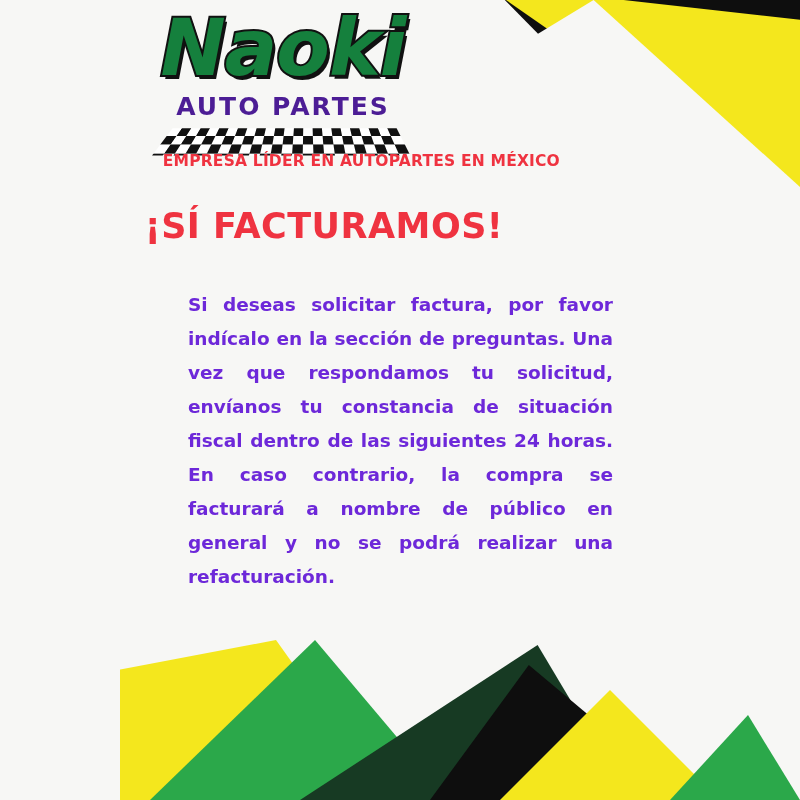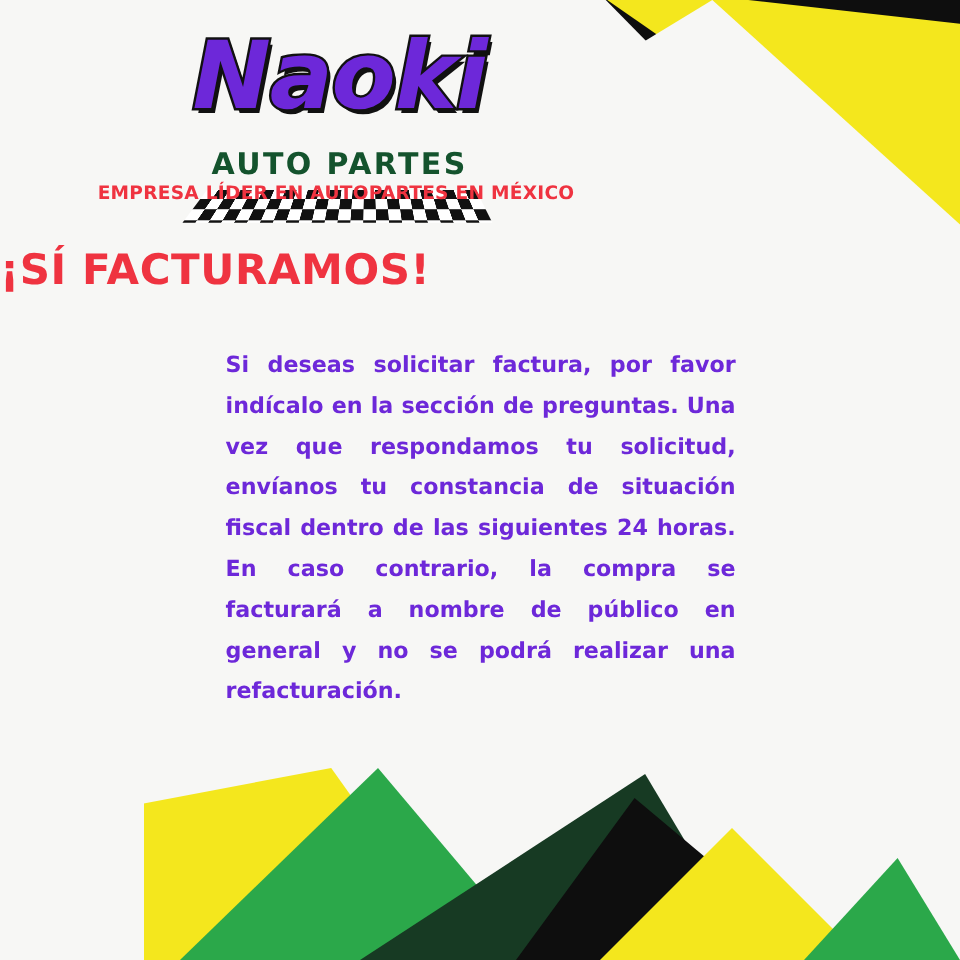--- a/index.html
+++ b/index.html
@@ -95,67 +95,67 @@
     width: 330px;
     text-align: center;
   }
   .logo-naoki {
     font-family: "DejaVu Sans", sans-serif;
     font-weight: bold;
     font-style: italic;
     font-size: 78px;
     line-height: 84px;
     letter-spacing: -1px;
-    color: #6d28d9;
+    color: #15803d;
     -webkit-text-stroke: 4px #111111;
     paint-order: stroke fill;
     text-shadow: 3px 4px 0 #111111;
-    margin: 16px;
+    margin: 0;
   }
   .logo-sub {
     font-family: "DejaVu Sans", sans-serif;
     font-weight: bold;
     font-size: 25px;
     letter-spacing: 2px;
-    color: #14532d;
+    color: #4c1d95;
     margin: 2px 0 0 0;
     text-align: center;
   }
   .checker {
     width: 240px;
     height: 32px;
     margin: 4px auto 0 auto;
     background-image:
       linear-gradient(45deg, #111 25%, transparent 25%, transparent 75%, #111 75%),
       linear-gradient(45deg, #111 25%, transparent 25%, transparent 75%, #111 75%);
     background-size: 20px 20px;
     background-position: 0 0, 10px 10px;
     background-color: #ffffff;
     transform: perspective(120px) rotateX(32deg) skewX(-6deg);
   }
   .tagline {
     position: absolute;
     top: 152px;
     left: 0;
     width: 560px;
-    text-align: center;
+    text-align: right;
     font-family: "DejaVu Sans", sans-serif;
     font-weight: bold;
     font-size: 15.5px;
     letter-spacing: 0.2px;
     color: #ef3340;
   }
 
   
   .headline {
     position: absolute;
     top: 206px;
     left: 0;
     width: 648px;
-    text-align: left;
+    text-align: center;
     font-family: "DejaVu Sans", sans-serif;
     font-weight: bold;
     font-size: 35px;
     letter-spacing: 0.5px;
     color: #ef3340;
   }
 
   
   .body-copy {
     position: absolute;

